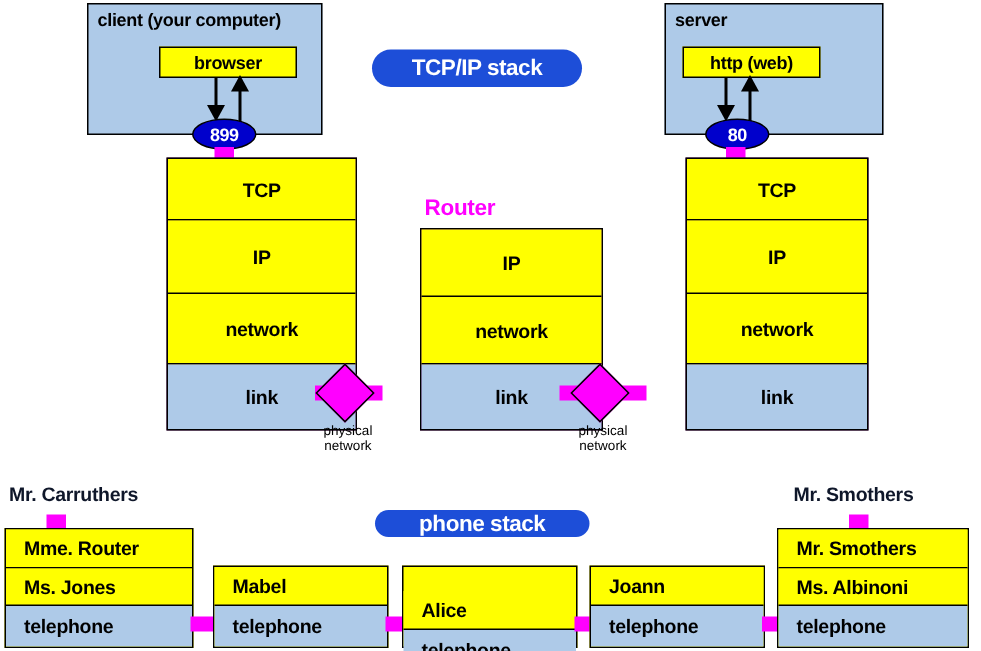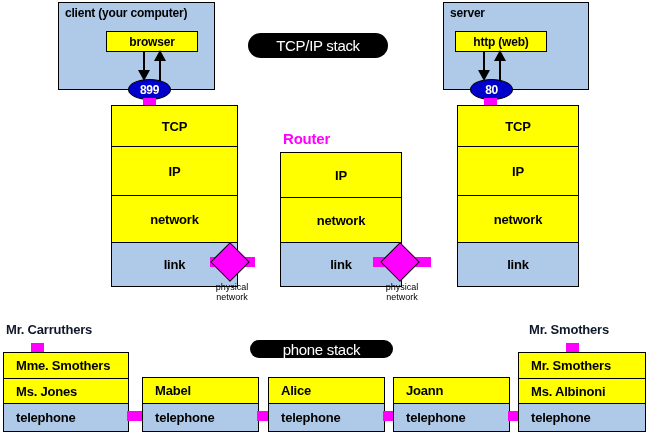--- a/index.html
+++ b/index.html
@@ -98,28 +98,28 @@
   
   .magenta-rect { background: #ff00ff; }
   .magenta-diamond {
     background: #ff00ff;
     border: 1px solid #000000;
     transform: rotate(45deg);
   }
 
   
   .pill {
-    background: #000000;
+    background: #1d4ed8;
     border-radius: 999px;
     display: flex;
     align-items: center;
     justify-content: center;
     color: #ffffff;
     font-size: 15px;
-    font-weight: normal;
+    font-weight: bold;
     letter-spacing: -0.3px;
     white-space: nowrap;
   }
 
   
   .router-label {
     color: #ff00ff;
     font-size: 15px;
     font-weight: bold;
     letter-spacing: -0.2px;
@@ -235,36 +235,36 @@
 <div class="abs person-label" style="left:6px; top:322px;">Mr. Carruthers</div>
 
 <div class="abs person-label" style="left:529px; top:322px;">Mr. Smothers</div>
 
 <div class="abs magenta-rect" style="left:31px; top:343px; width:13px; height:9px;"></div>
 <div class="abs magenta-rect" style="left:566px; top:343px; width:13px; height:9px;"></div>
 
 <div class="abs pill" style="left:250px; top:340px; width:143px; height:18px;">phone stack</div>
 
 <div class="abs phone-stack" style="left:3px; top:352px; width:126px; height:80px;">
-  <div class="phone-layer" style="height:26px;">Mme. Smothers</div>
+  <div class="phone-layer" style="height:26px;">Mme. Router</div>
   <div class="phone-layer" style="height:25px;">Ms. Jones</div>
   <div class="phone-layer telephone last" style="height:27px;">telephone</div>
 </div>
 
 <div class="abs magenta-rect" style="left:127px; top:411px; width:18px; height:10px;"></div>
 
 <div class="abs phone-stack" style="left:142px; top:377px; width:117px; height:55px;">
   <div class="phone-layer" style="height:26px;">Mabel</div>
   <div class="phone-layer telephone last" style="height:27px;">telephone</div>
 </div>
 
 <div class="abs magenta-rect" style="left:257px; top:411px; width:16px; height:10px;"></div>
 
 <div class="abs phone-stack" style="left:268px; top:377px; width:117px; height:55px;">
-  <div class="phone-layer" style="height:26px;">Alice</div>
+  <div class="phone-layer" style="height:26px;margin-top:16px;">Alice</div>
   <div class="phone-layer telephone last" style="height:27px;">telephone</div>
 </div>
 
 <div class="abs magenta-rect" style="left:383px; top:411px; width:16px; height:10px;"></div>
 
 <div class="abs phone-stack" style="left:393px; top:377px; width:117px; height:55px;">
   <div class="phone-layer" style="height:26px;">Joann</div>
   <div class="phone-layer telephone last" style="height:27px;">telephone</div>
 </div>
 

